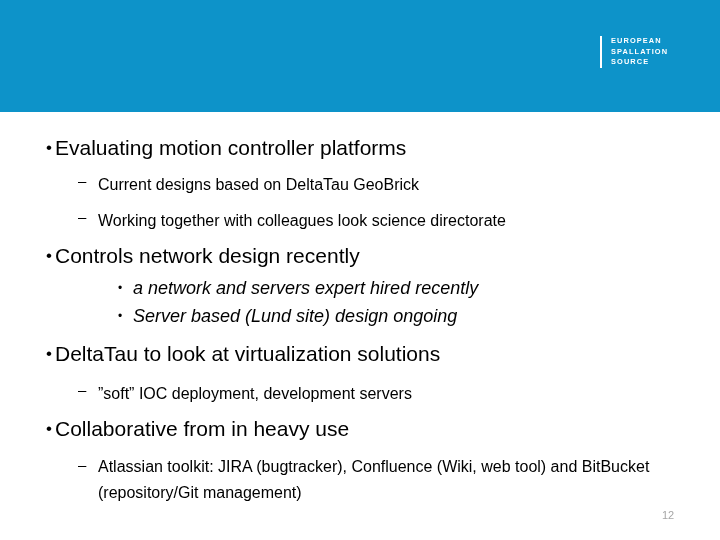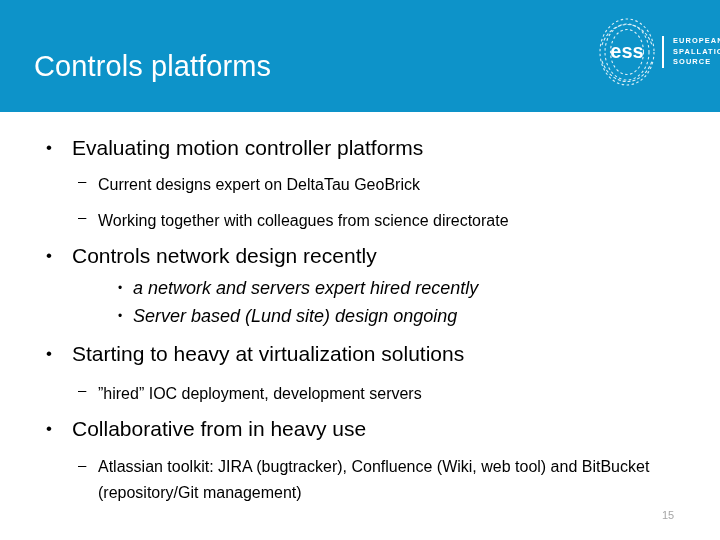--- a/index.html
+++ b/index.html
@@ -109,21 +109,21 @@
     font-size: 21px;
     line-height: 26px;
     margin-top: 0;
   }
   .l1 > .bullet-mark {
     width: 22px;
     font-size: 17px;
     line-height: 26px;
   }
   .l1 > .bullet-text {
-    margin-left: 26px;
+    margin-left: 9px;
     font-size: 21px;
     line-height: 26px;
   }
 
   
   .l2 {
     margin-left: 78px;
     font-size: 16px;
     line-height: 21px;
   }
@@ -183,36 +183,23 @@
     color: #a6a6a6;
   }
 </style>
 </head>
 <body>
 
 <div id="slide">
 
   <div id="header-band">
 
-    <div id="slide-title">Controls platforms</div>
 
     <div id="ess-logo">
 
-      <div id="ess-emblem">
-        <svg width="62" height="74" viewBox="0 0 62 74" aria-hidden="true">
-          <g fill="none" stroke="#ffffff" stroke-width="1.1" opacity="0.85">
-            <ellipse cx="31" cy="37" rx="27" ry="33" stroke-dasharray="2.5 2.5"></ellipse>
-            <ellipse cx="31" cy="37" rx="22" ry="28" stroke-dasharray="2.5 2.5"></ellipse>
-            <ellipse cx="31" cy="37" rx="16.5" ry="22.5" stroke-dasharray="2.5 2.5"></ellipse>
-            <path d="M6 30 A27 33 0 0 1 56 30" stroke-dasharray="3 2"></path>
-            <path d="M6 46 A27 33 0 0 0 56 46" stroke-dasharray="3 2"></path>
-          </g>
-          <text x="31" y="43" text-anchor="middle" font-family="Liberation Sans, sans-serif" font-size="20" font-weight="700" fill="#ffffff">ess</text>
-        </svg>
-      </div>
 
       <div id="ess-wordmark">
         <div>EUROPEAN</div>
         <div>SPALLATION</div>
         <div>SOURCE</div>
       </div>
 
     </div>
   </div>
 
@@ -221,25 +208,25 @@
     <div class="grp" id="grp-1">
       <ul class="lvl">
         <li class="bullet l1">
           <span class="bullet-mark">•</span>
           <span class="bullet-text">Evaluating motion controller platforms</span>
         </li>
       </ul>
       <ul class="lvl l2-wrap">
         <li class="bullet l2">
           <span class="bullet-mark">–</span>
-          <span class="bullet-text">Current designs expert on DeltaTau GeoBrick</span>
-        </li>
-        <li class="bullet l2">
-          <span class="bullet-mark">–</span>
-          <span class="bullet-text">Working together with colleagues from science directorate</span>
+          <span class="bullet-text">Current designs based on DeltaTau GeoBrick</span>
+        </li>
+        <li class="bullet l2">
+          <span class="bullet-mark">–</span>
+          <span class="bullet-text">Working together with colleagues look science directorate</span>
         </li>
       </ul>
     </div>
 
     <div class="grp" id="grp-2">
       <ul class="lvl">
         <li class="bullet l1">
           <span class="bullet-mark">•</span>
           <span class="bullet-text">Controls network design recently</span>
         </li>
@@ -253,27 +240,27 @@
           <span class="bullet-mark">•</span>
           <span class="bullet-text">Server based (Lund site) design ongoing</span>
         </li>
       </ul>
     </div>
 
     <div class="grp" id="grp-3">
       <ul class="lvl">
         <li class="bullet l1">
           <span class="bullet-mark">•</span>
-          <span class="bullet-text">Starting to heavy at virtualization solutions</span>
+          <span class="bullet-text">DeltaTau to look at virtualization solutions</span>
         </li>
       </ul>
       <ul class="lvl l2-wrap">
         <li class="bullet l2">
           <span class="bullet-mark">–</span>
-          <span class="bullet-text">”hired” IOC deployment, development servers</span>
+          <span class="bullet-text">”soft” IOC deployment, development servers</span>
         </li>
       </ul>
     </div>
 
     <div class="grp" id="grp-4">
       <ul class="lvl">
         <li class="bullet l1">
           <span class="bullet-mark">•</span>
           <span class="bullet-text">Collaborative from in heavy use</span>
         </li>
@@ -281,15 +268,15 @@
       <ul class="lvl l2-wrap">
         <li class="bullet l2">
           <span class="bullet-mark">–</span>
           <span class="bullet-text">Atlassian toolkit: JIRA (bugtracker), Confluence (Wiki, web tool) and BitBucket (repository/Git management)</span>
         </li>
       </ul>
     </div>
 
   </div>
 
-  <div id="page-number">15</div>
+  <div id="page-number">12</div>
 
 </div>
 
 </body></html>

